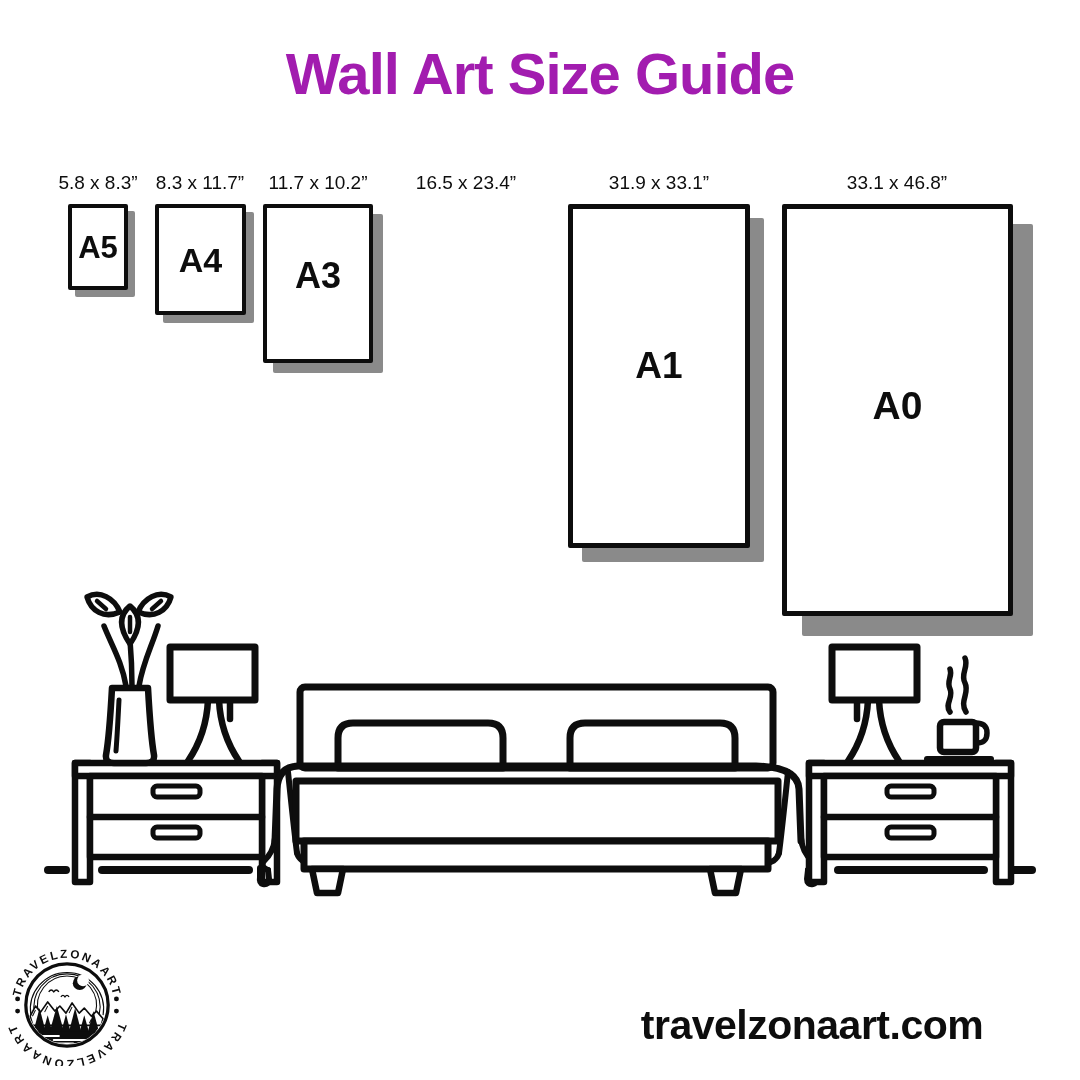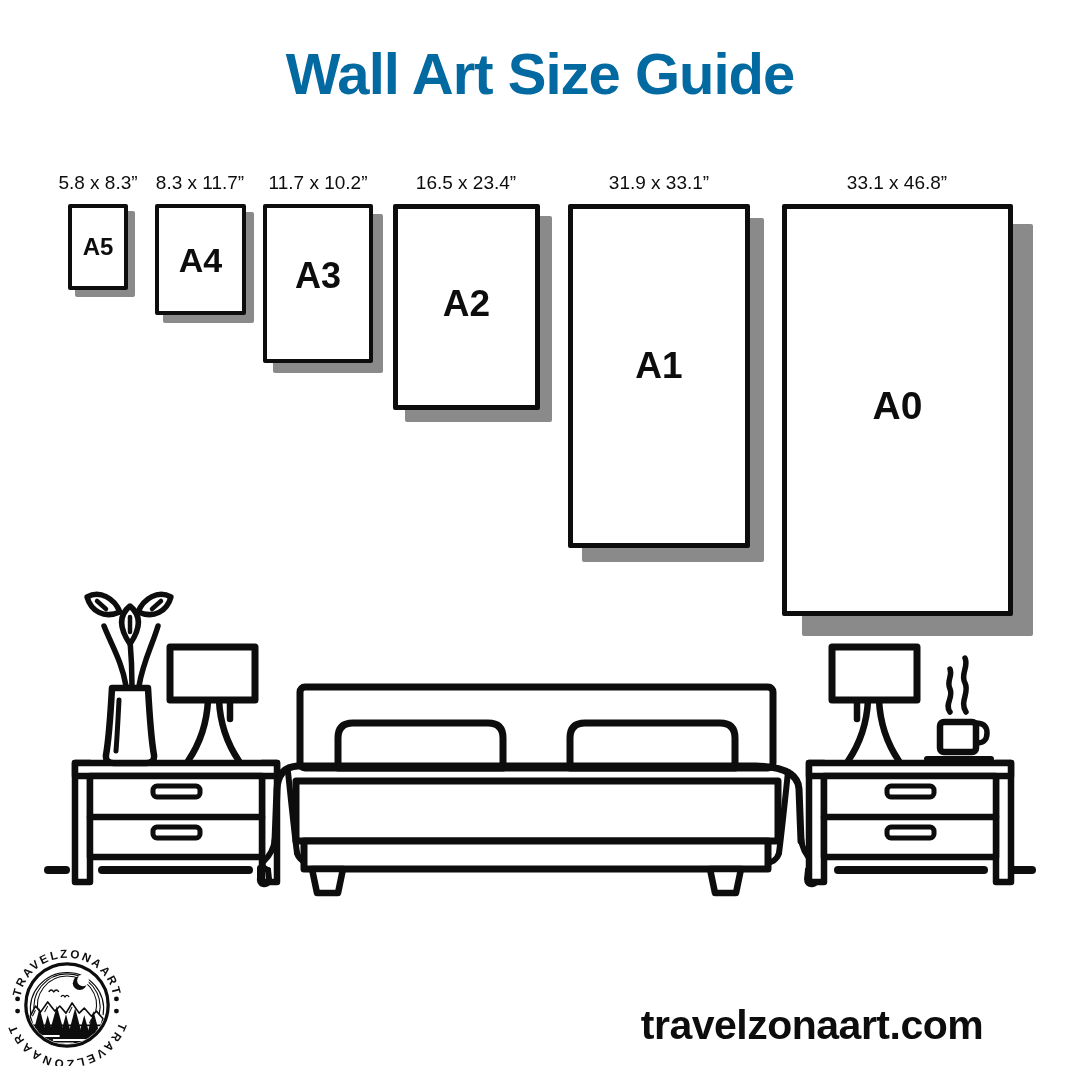--- a/index.html
+++ b/index.html
@@ -2,21 +2,21 @@
 <html><head>
 <meta charset="utf-8">
 <style>
   html,body{margin:0;padding:0;background:#fff;}
   .canvas{
     position:relative;width:1080px;height:1080px;background:#ffffff;
     font-family:"Liberation Sans",sans-serif;color:#0d0d0d;overflow:hidden;
   }
   .poster-title{
     position:absolute;left:0;top:40px;width:1080px;text-align:center;
-    font-size:58px;font-weight:700;letter-spacing:-1px;color:#0369a1;
+    font-size:58px;font-weight:700;letter-spacing:-1px;color:#a21caf;
   }
   .dim-label{
     position:absolute;top:172px;width:180px;text-align:center;
     font-size:19px;font-weight:400;color:#0d0d0d;white-space:nowrap;
   }
   .frame{
     position:absolute;top:204px;background:#ffffff;border:4px solid #0d0d0d;
     border-radius:2px;display:flex;align-items:center;justify-content:center;
     box-sizing:border-box;
   }
@@ -38,30 +38,27 @@
   <div class="poster-title">Wall Art Size Guide</div>
 
   <div class="dim-label" style="left:8px;">5.8 x 8.3”</div>
   <div class="dim-label" style="left:110px;">8.3 x 11.7”</div>
   <div class="dim-label" style="left:228px;">11.7 x 10.2”</div>
   <div class="dim-label" style="left:376px;">16.5 x 23.4”</div>
   <div class="dim-label" style="left:569px;">31.9 x 33.1”</div>
   <div class="dim-label" style="left:807px;">33.1 x 46.8”</div>
 
   <div class="frame" style="left:68px;width:60px;height:86px;box-shadow:7px 7px 0 #8a8a8a;">
-    <span class="frame-letter" style="font-size:24px;">A5</span>
+    <span class="frame-letter" style="font-size:31px;">A5</span>
   </div>
   <div class="frame" style="left:155px;width:91px;height:111px;box-shadow:8px 8px 0 #8a8a8a;">
     <span class="frame-letter" style="font-size:34px;">A4</span>
   </div>
   <div class="frame" style="left:263px;width:110px;height:159px;box-shadow:10px 10px 0 #8a8a8a;">
     <span class="frame-letter" style="font-size:36px;padding-bottom:16px;">A3</span>
-  </div>
-  <div class="frame big" style="left:393px;width:147px;height:206px;box-shadow:12px 12px 0 #8a8a8a;">
-    <span class="frame-letter" style="font-size:37px;padding-bottom:8px;">A2</span>
   </div>
   <div class="frame big" style="left:568px;width:182px;height:344px;box-shadow:14px 14px 0 #8a8a8a;">
     <span class="frame-letter" style="font-size:37px;padding-bottom:22px;">A1</span>
   </div>
   <div class="frame big" style="left:782px;width:231px;height:412px;box-shadow:20px 20px 0 #8a8a8a;">
     <span class="frame-letter" style="font-size:39px;padding-bottom:10px;">A0</span>
   </div>
 
   <svg class="furniture" width="1080" height="1080" viewBox="0 0 1080 1080" fill="none" stroke="#0d0d0d" stroke-width="6.5" stroke-linejoin="round" stroke-linecap="round">
 

